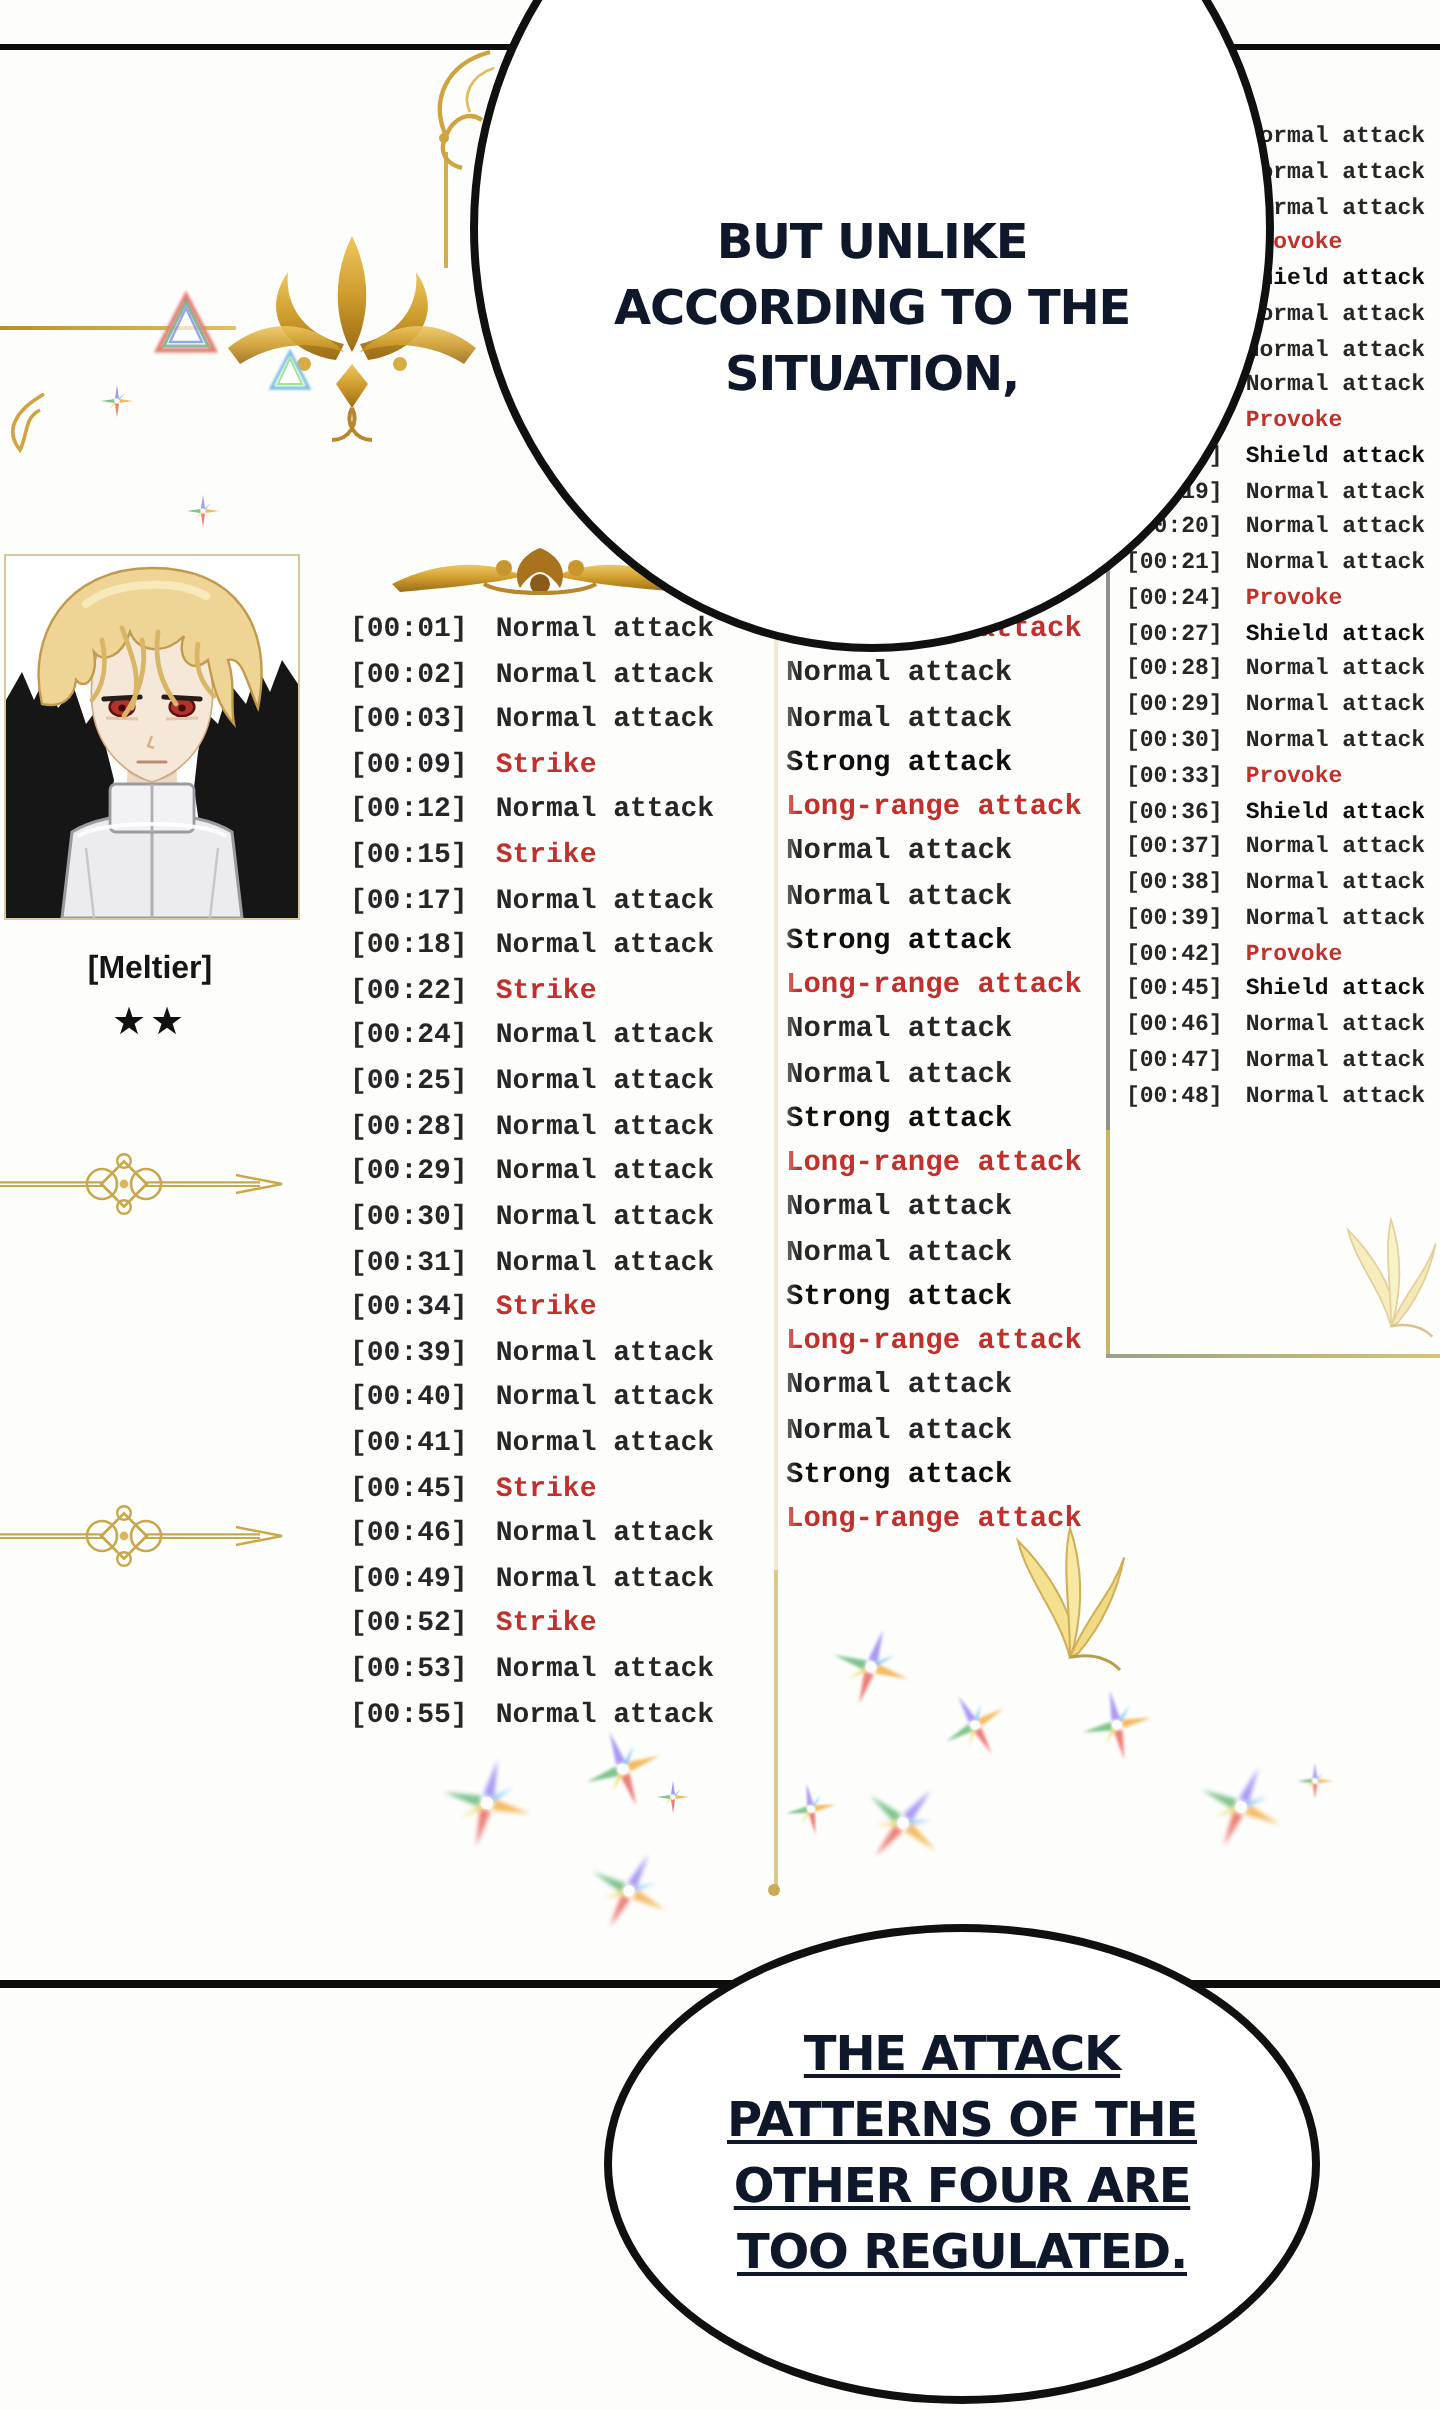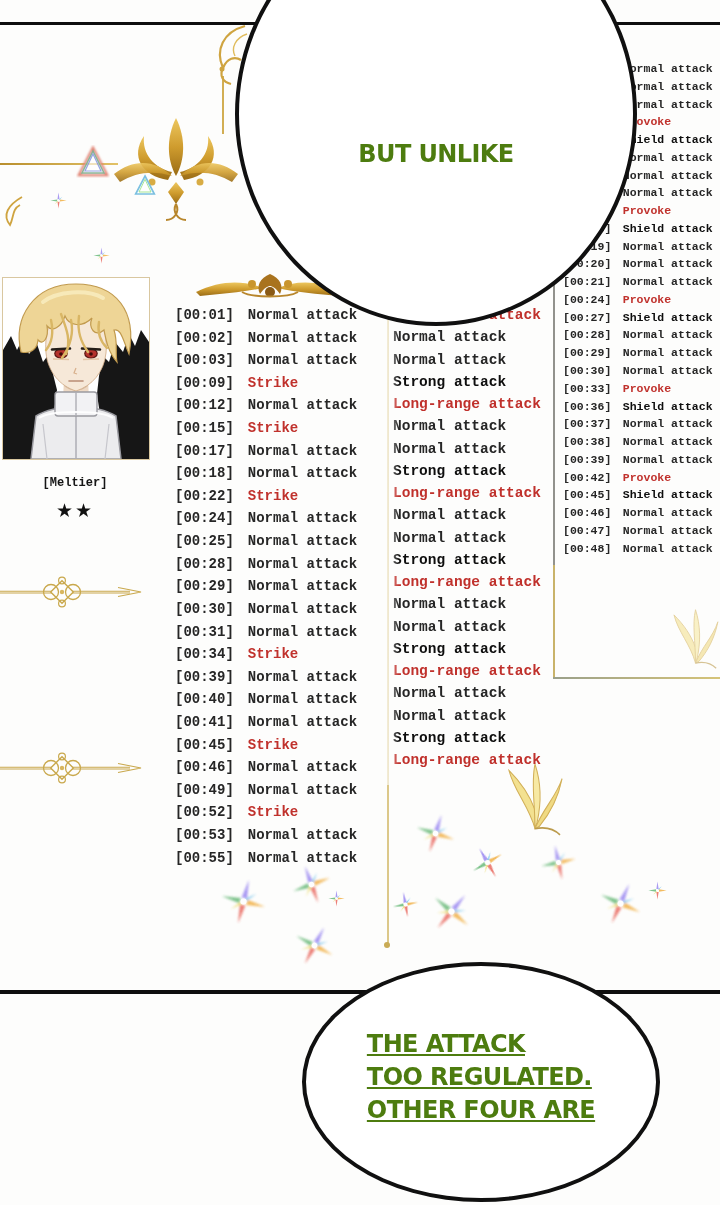--- a/index.html
+++ b/index.html
@@ -7,21 +7,21 @@
         font-family:"Liberation Sans", sans-serif;}
 
   
   .hline-black{position:absolute;background:#0e0e0e;height:3px;z-index:2;}
   .vline{position:absolute;z-index:1;}
 
   
   .bubble{position:absolute;background:#ffffff;border:4px solid #101010;border-radius:50%;
           z-index:10;display:flex;flex-direction:column;align-items:center;justify-content:center;}
   .bubble .txt{font-family:"DejaVu Sans","Liberation Sans",sans-serif;font-weight:700;
-               color:#4d7c0f;font-size:24px;line-height:33px;letter-spacing:-0.6px;}
+               color:#0f172a;text-align:center;font-size:24px;line-height:33px;letter-spacing:-0.6px;}
 
   
   .log{position:absolute;font-family:"Liberation Mono","DejaVu Sans Mono",monospace;
        font-weight:700;white-space:pre;z-index:1;}
   .log .row{display:flex;}
   .log .act{margin-left:1em;}
   .log .act.noTime{margin-left:0;}
   .log-left{left:175px;top:304px;font-size:14px;}
   .log-left .row{height:22.62px;line-height:22.62px;}
   .log-mid{left:393px;top:215px;font-size:14.5px;}
@@ -34,22 +34,22 @@
   .time{color:var(--ink);}
 
   
   .mid-fade{position:absolute;left:382px;top:210px;width:17px;height:575px;z-index:3;
             background:linear-gradient(to right,rgba(253,253,252,0.97),rgba(253,253,252,0));}
 
   
   .portrait{position:absolute;left:2px;top:277px;width:146px;height:181px;
             border:1px solid #d9c7a0;background:#ffffff;z-index:1;}
   .char-name{position:absolute;left:0;top:476px;width:150px;text-align:center;z-index:1;
-             font-family:Liberation Mono, monospace;font-weight:700;
-             font-size:12px;color:#151515;}
+             font-family:Liberation Sans, sans-serif;font-weight:700;
+             font-size:16px;color:#151515;}
   .char-stars{position:absolute;left:0;top:499px;width:150px;text-align:center;z-index:1;
               font-size:19px;color:#111;letter-spacing:2px;}
 
   .orn{position:absolute;z-index:1;}
   .sparkle{position:absolute;z-index:4;opacity:.9;}
 </style>
 </head>
 <body>
 
 <div class="page">
@@ -237,24 +237,27 @@
   <svg class="sparkle" style="left:598px;top:881px;transform:rotate(24deg);" width="45" height="45" viewBox="-20 -20 40 40">
       <use href="#spark"></use>
     </svg>
   <svg class="sparkle" style="left:648px;top:881px;" width="19" height="19" viewBox="-20 -20 40 40">
       <use href="#spark"></use>
     </svg>
 
   <div class="bubble" style="left:235px;top:-98px;width:394px;height:336px;padding-top:80px;box-sizing:content-box;">
     <div class="txt">
       <div>BUT UNLIKE</div>
+      <div>ACCORDING TO THE</div>
+      <div>SITUATION,</div>
     </div>
   </div>
 
   <div class="bubble" style="left:302px;top:962px;width:350px;height:232px;">
     <div class="txt" style="padding-bottom:10px;text-decoration:underline;">
       <div>THE ATTACK</div>
+      <div>PATTERNS OF THE</div>
+      <div>OTHER FOUR ARE</div>
       <div>TOO REGULATED.</div>
-      <div>OTHER FOUR ARE</div>
     </div>
   </div>
 
 </div>
 
 </body></html>

